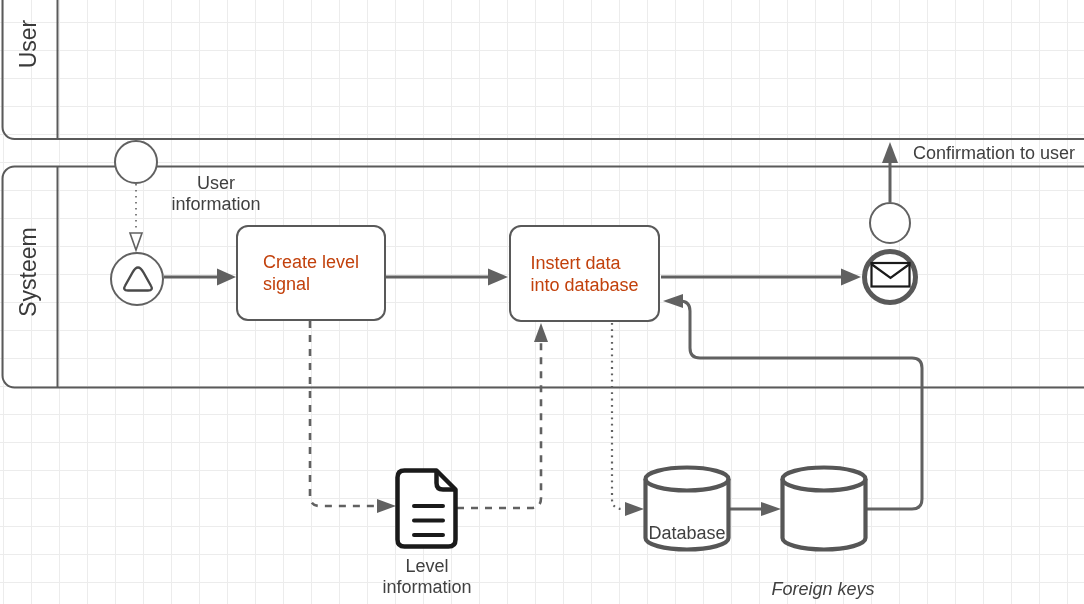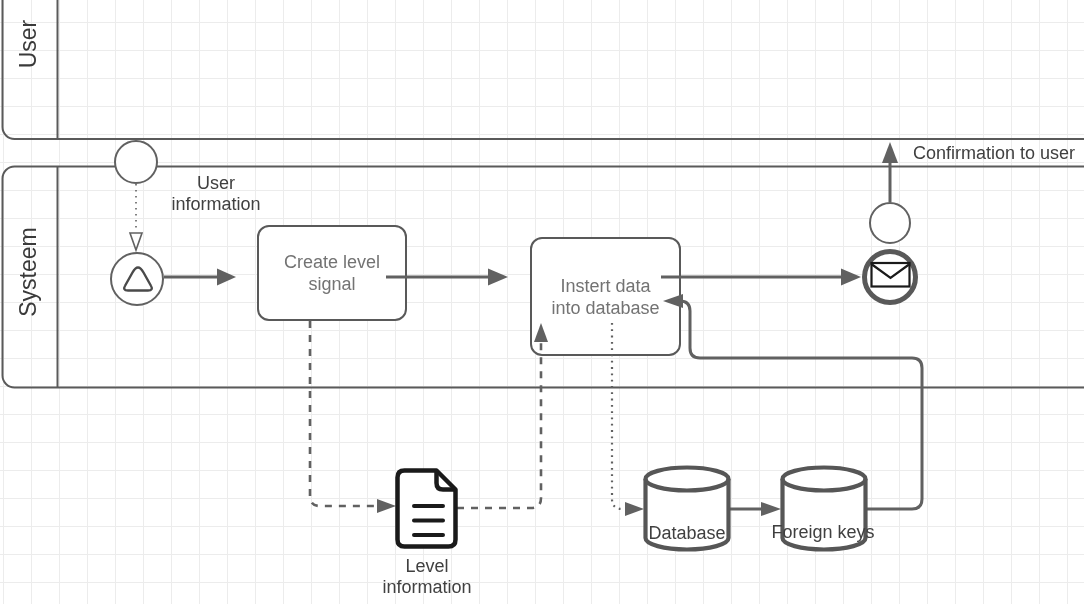--- a/index.html
+++ b/index.html
@@ -16,25 +16,23 @@
     font-family:"Liberation Sans",sans-serif;
     color:#404040;
   }
   .task{
     position:absolute;
     box-sizing:border-box;
     background:#ffffff;
     border:2px solid #595959;
     border-radius:12px;
     display:flex;align-items:center;justify-content:center;
-    text-align:center;
     font-size:18px;line-height:22px;
     white-space:pre-line;
-    color:#737373;
-    margin-left:21px;
+    color:#c2410c;
   }
   .lbl{
     position:absolute;
     display:flex;align-items:center;justify-content:center;
     text-align:center;
     font-size:18px;line-height:21px;
     white-space:pre-line;
     color:#404040;
   }
   .lane-lbl{
@@ -49,21 +47,21 @@
   svg.overlay [data-interactable="true"]{pointer-events:auto;}
 </style>
 </head>
 <body>
 
 <div class="canvas" data-interactable="false">
 
   <div class="task" style="left:236px;top:225px;width:150px;height:96px;" data-interactable="true">Create level
 signal</div>
 
-  <div class="task" style="left:509px;top:237px;width:151px;height:119px;" data-interactable="true">Instert data
+  <div class="task" style="left:509px;top:225px;width:151px;height:97px;" data-interactable="true">Instert data
 into database</div>
 
   <svg class="overlay" width="1084" height="604" viewBox="0 0 1084 604">
 
     <g data-interactable="true">
       <rect x="2.5" y="-40" width="1120" height="179" rx="12" fill="none" stroke="#5a5a5a" stroke-width="2"></rect>
       <line x1="57.5" y1="-40" x2="57.5" y2="139" stroke="#5a5a5a" stroke-width="2" data-interactable="false"></line>
     </g>
     <g data-interactable="true">
       <rect x="2.5" y="166.5" width="1120" height="221" rx="12" fill="none" stroke="#5a5a5a" stroke-width="2"></rect>
@@ -174,15 +172,15 @@
   <div class="lbl" style="left:151px;top:172px;width:130px;height:44px;" data-interactable="false">User
 information</div>
 
   <div class="lbl" style="left:899px;top:142px;width:190px;height:22px;" data-interactable="false">Confirmation to user</div>
 
   <div class="lbl" style="left:357px;top:555px;width:140px;height:44px;text-align:center;" data-interactable="false">Level
 information</div>
 
   <div class="lbl" style="left:627px;top:522px;width:120px;height:22px;" data-interactable="false">Database</div>
 
-  <div class="lbl" style="left:753px;top:521px;width:140px;height:22px;" data-interactable="false">Foreign keys</div>
+  <div class="lbl" style="left:753px;top:578px;width:140px;height:22px;font-style:italic;" data-interactable="false">Foreign keys</div>
 
 </div>
 
 </body></html>

